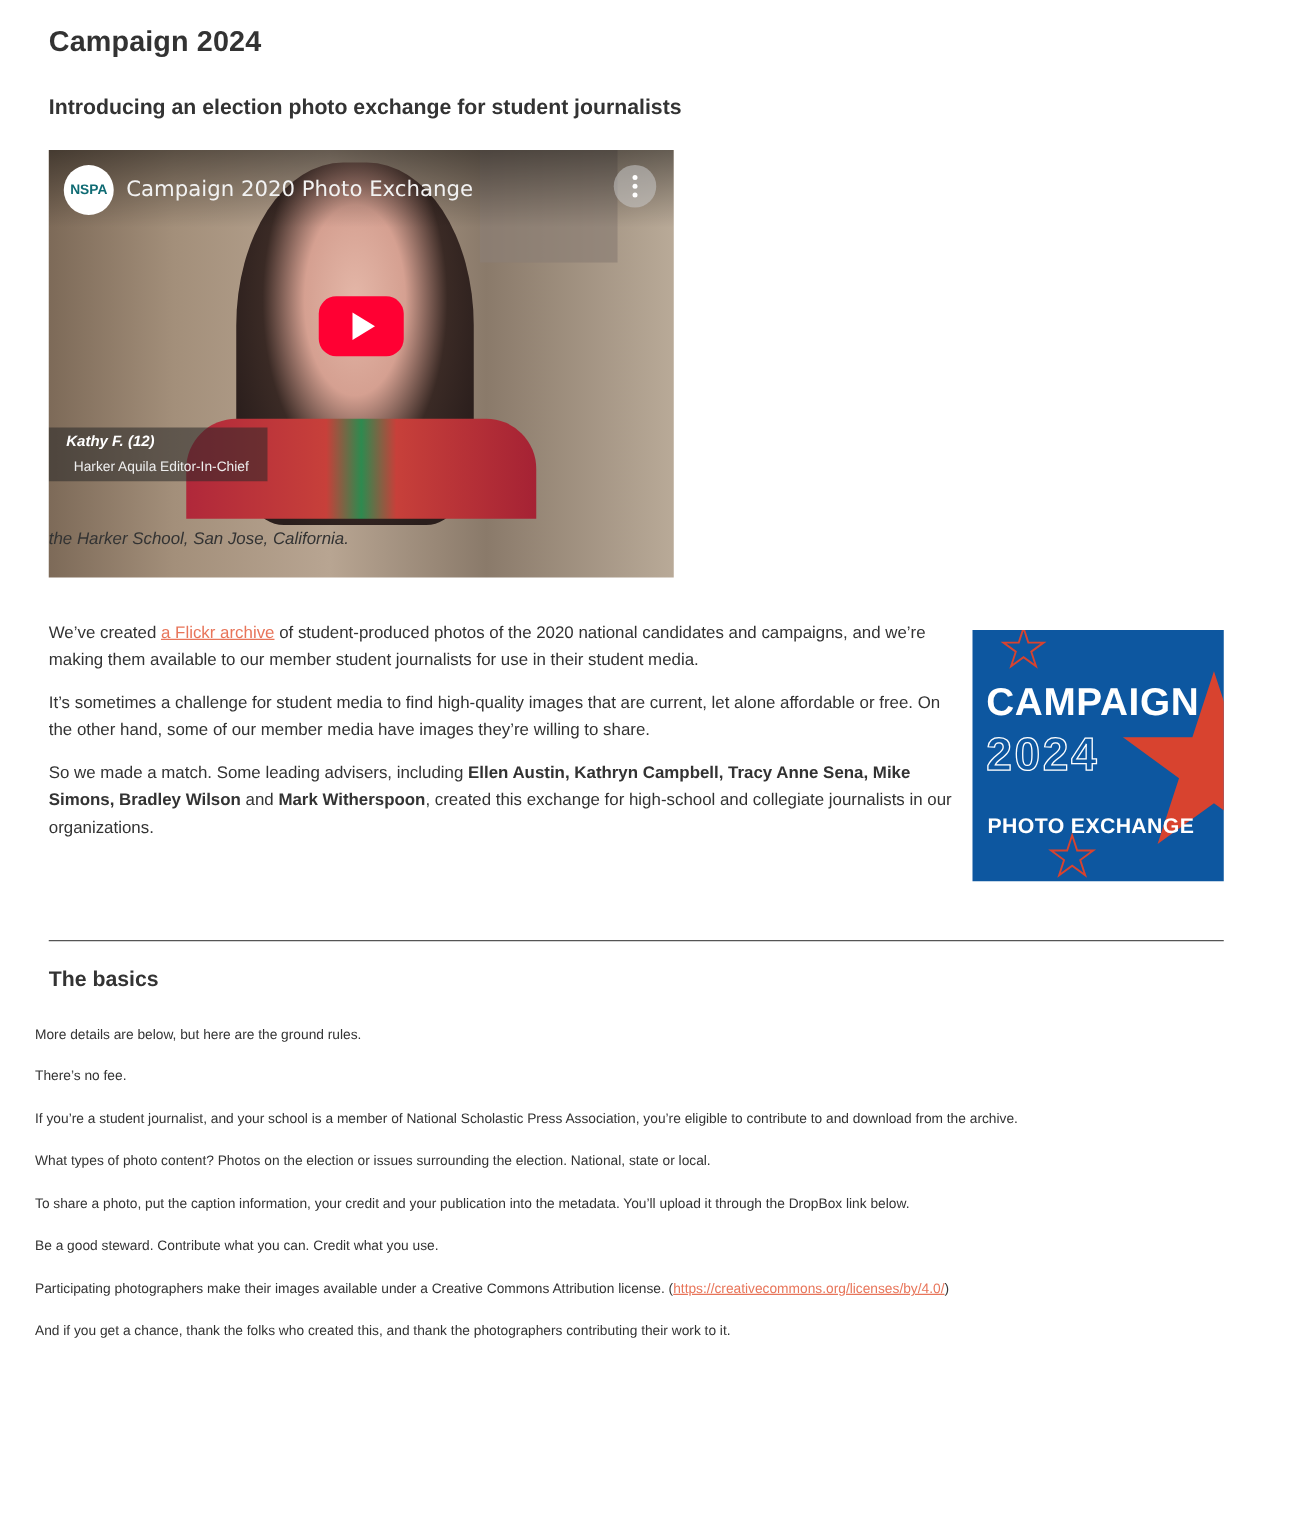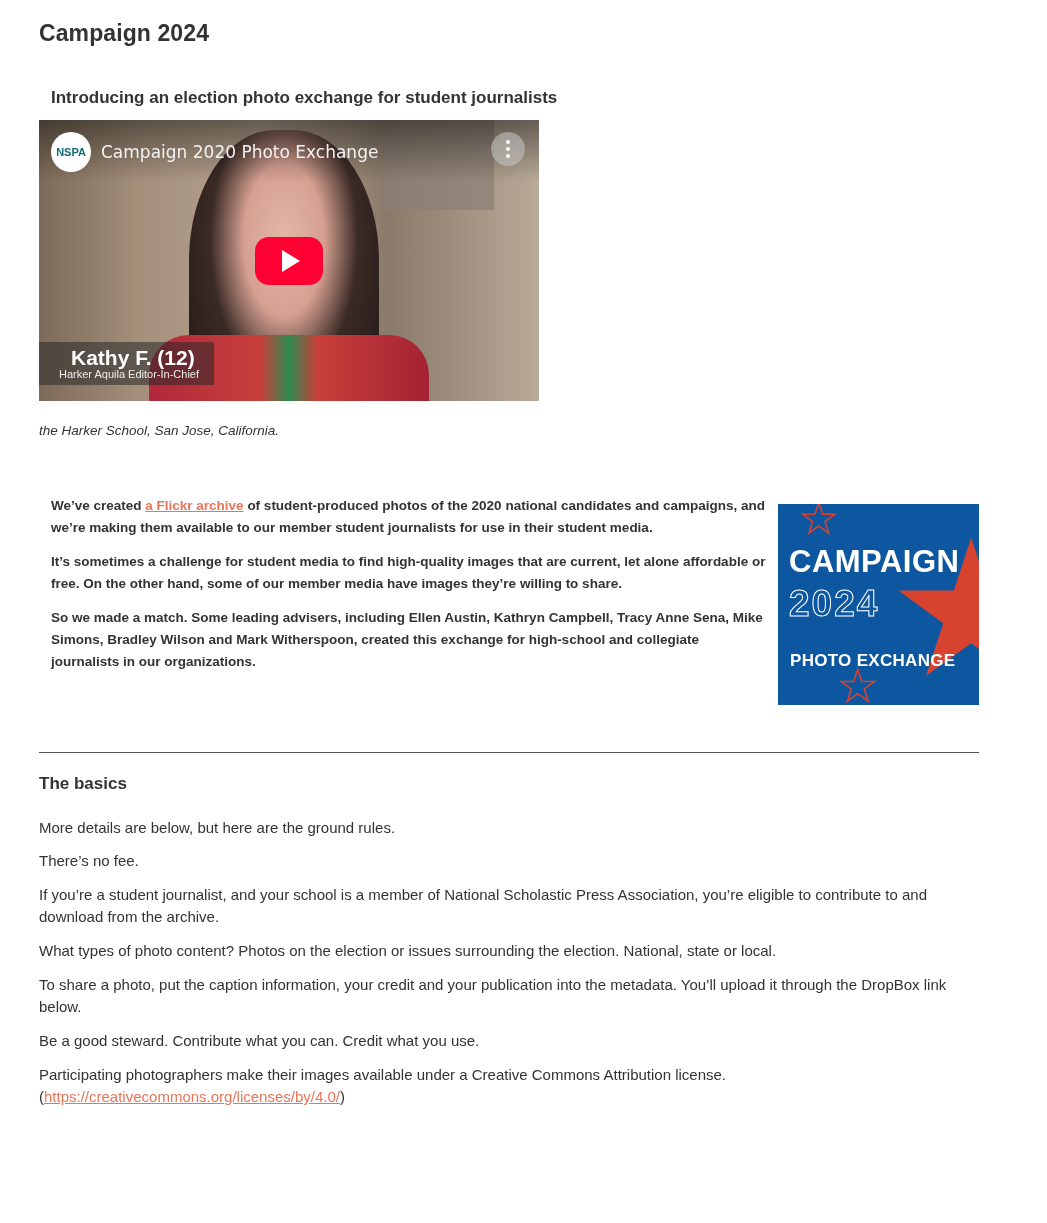--- a/index.html
+++ b/index.html
@@ -1,52 +1,52 @@
 <!DOCTYPE html>
 <html><head>
 <meta charset="utf-8">
 <style>
   html, body { margin: 0; padding: 0; background: #ffffff; }
   body { width: 1047px; height: 1223px; overflow: hidden; font-family: "Liberation Sans", sans-serif; color: #333333; }
   h1 { position: absolute; top: 20px; left: 39px; margin: 0; font-size: 23px; font-weight: bold; color: #333333; letter-spacing: 0.1px; }
-  h2.sub { position: absolute; top: 76px; left: 39px; margin: 12px; font-size: 17px; font-weight: bold; color: #333333; }
-  .video { position: absolute; left: 39px; top: 120px; width: 500px; height: 281px; overflow: hidden;
+  h2.sub { position: absolute; top: 76px; left: 39px; margin: 0; font-size: 17px; font-weight: bold; color: #333333; }
+  .video { position: absolute; left: 39px; top: 120px; width: 500px; height: 342px; overflow: hidden;
     background: linear-gradient(90deg, #7d6a58 0%, #a38f7a 20%, #b8a592 45%, #8a7a6a 70%, #b9aa98 100%); }
   .video .face { position: absolute; left: 150px; top: 10px; width: 190px; height: 290px; border-radius: 45% 45% 20% 20%;
     background: radial-gradient(ellipse at 50% 38%, #e4b7a8 0%, #d5a091 30%, #3a2a25 55%, #2a1e1c 80%); }
   .video .shirt { position: absolute; left: 110px; top: 215px; width: 280px; height: 80px;
     background: linear-gradient(90deg, #b0283a, #c7403a 40%, #2e8a4f 50%, #c7403a 60%, #a52234); border-radius: 40px 40px 0 0; }
   .video .window { position: absolute; left: 345px; top: 0px; width: 110px; height: 90px; background: #8b7f75; opacity: 0.7; }
   .video .topbar { position: absolute; left: 0; top: 0; width: 500px; height: 62px; background: linear-gradient(180deg, rgba(0,0,0,0.45), rgba(0,0,0,0)); }
   .video .channel-logo { position: absolute; left: 12px; top: 12px; width: 40px; height: 40px; border-radius: 50%; background: #ffffff;
     display: flex; align-items: center; justify-content: center; font-size: 11px; font-weight: bold; color: #0f6b73; }
   .video .vtitle { position: absolute; left: 62px; top: 22px; font-size: 17px; color: #f2f2f2; font-family: "DejaVu Sans", sans-serif; }
   .video .menu-btn { position: absolute; right: 14px; top: 12px; width: 34px; height: 34px; border-radius: 50%; background: rgba(200,200,200,0.55);
     display: flex; flex-direction: column; align-items: center; justify-content: center; gap: 3px; }
   .video .menu-btn span { width: 4px; height: 4px; background: #fff; border-radius: 50%; display: block; }
   .video .play { position: absolute; left: 216px; top: 117px; width: 68px; height: 48px; background: #ff0033; border-radius: 14px;
     display: flex; align-items: center; justify-content: center; }
   .video .play .tri { width: 0; height: 0; border-left: 18px solid #ffffff; border-top: 11px solid transparent; border-bottom: 11px solid transparent; margin-left: 4px; }
   .video .lower { position: absolute; left: 0; top: 222px; width: 175px; height: 43px; background: rgba(40,40,40,0.55); }
-  .video .name { position: absolute; left: 32px; top: 226px; font-size: 21px; font-weight: bold; color: #ffffff; }
+  .video .name { position: absolute; left: 14px; top: 226px; font-size: 12px; font-weight: bold; font-style: italic; color: #ffffff; }
   .video .role { position: absolute; left: 20px; top: 248px; font-size: 11px; color: #eeeeee; }
   .caption { position: absolute; left: 39px; top: 420px; font-size: 13.5px; font-style: italic; line-height: 22px; color: #333; }
   .intro { position: absolute; left: 39px; top: 495px; width: 728px; font-size: 13.5px; line-height: 22px; color: #333; }
-  .intro p { margin: 0 0 12px 12px; font-weight: bold; }
+  .intro p { margin: 0 0 12px 0; }
   a.link { color: #e8755a; text-decoration: underline; }
   .promo { position: absolute; left: 778px; top: 504px; width: 201px; height: 201px; background: #0d57a0; overflow: hidden; }
   .promo .bigstar { position: absolute; left: 108px; top: 10px; font-size: 190px; color: #d8432f; line-height: 1; }
   .promo .star1 { position: absolute; left: 22px; top: -6px; font-size: 42px; color: transparent; -webkit-text-stroke: 1.5px #d8432f; line-height: 1; }
   .promo .star2 { position: absolute; left: 60px; top: 160px; font-size: 44px; color: transparent; -webkit-text-stroke: 1.5px #d8432f; line-height: 1; }
   .promo .t1 { position: absolute; left: 11px; top: 40px; font-size: 31px; font-weight: bold; color: #ffffff; letter-spacing: 0.5px; }
   .promo .t2 { position: absolute; left: 11px; top: 79px; font-size: 37px; font-weight: bold; color: transparent; -webkit-text-stroke: 1px #ffffff; letter-spacing: 2px; }
   .promo .t3 { position: absolute; left: 12px; top: 147px; font-size: 17px; font-weight: bold; color: #ffffff; letter-spacing: 0.3px; }
   .divider { position: absolute; left: 39px; top: 752px; width: 940px; height: 0; border-top: 1px solid #555555; }
   h3.basics { position: absolute; left: 39px; top: 774px; margin: 0; font-size: 17px; font-weight: bold; color: #333333; }
-  .basics-list { position: absolute; left: 39px; top: 817px; width: 945px; font-size: 15px; line-height: 22px; color: #333; }
+  .basics-list { position: absolute; left: 28px; top: 817px; width: 945px; font-size: 11px; line-height: 22px; color: #333; }
   .basics-list p { margin: 0 0 12px 0; }
 </style>
 </head>
 <body>
 
 <h1>Campaign 2024</h1>
 <h2 class="sub">Introducing an election photo exchange for student journalists</h2>
 
 <div class="video">
   <div class="window"></div>
@@ -92,13 +92,14 @@
 <h3 class="basics">The basics</h3>
 
 <div class="basics-list">
   <p style="margin-bottom:11px">More details are below, but here are the ground rules.</p>
   <p>There’s no fee.</p>
   <p>If you’re a student journalist, and your school is a member of National Scholastic Press Association, you’re eligible to contribute to and download from the archive.</p>
   <p>What types of photo content? Photos on the election or issues surrounding the election. National, state or local.</p>
   <p>To share a photo, put the caption information, your credit and your publication into the metadata. You’ll upload it through the DropBox link below.</p>
   <p>Be a good steward. Contribute what you can. Credit what you use.</p>
   <p><span>Participating photographers make their images available under a Creative Commons Attribution license. (</span><a class="link" href="#">https://creativecommons.org/licenses/by/4.0/</a><span>)</span></p>
+  <p>And if you get a chance, thank the folks who created this, and thank the photographers contributing their work to it.</p>
 </div>
 
 </body></html>

